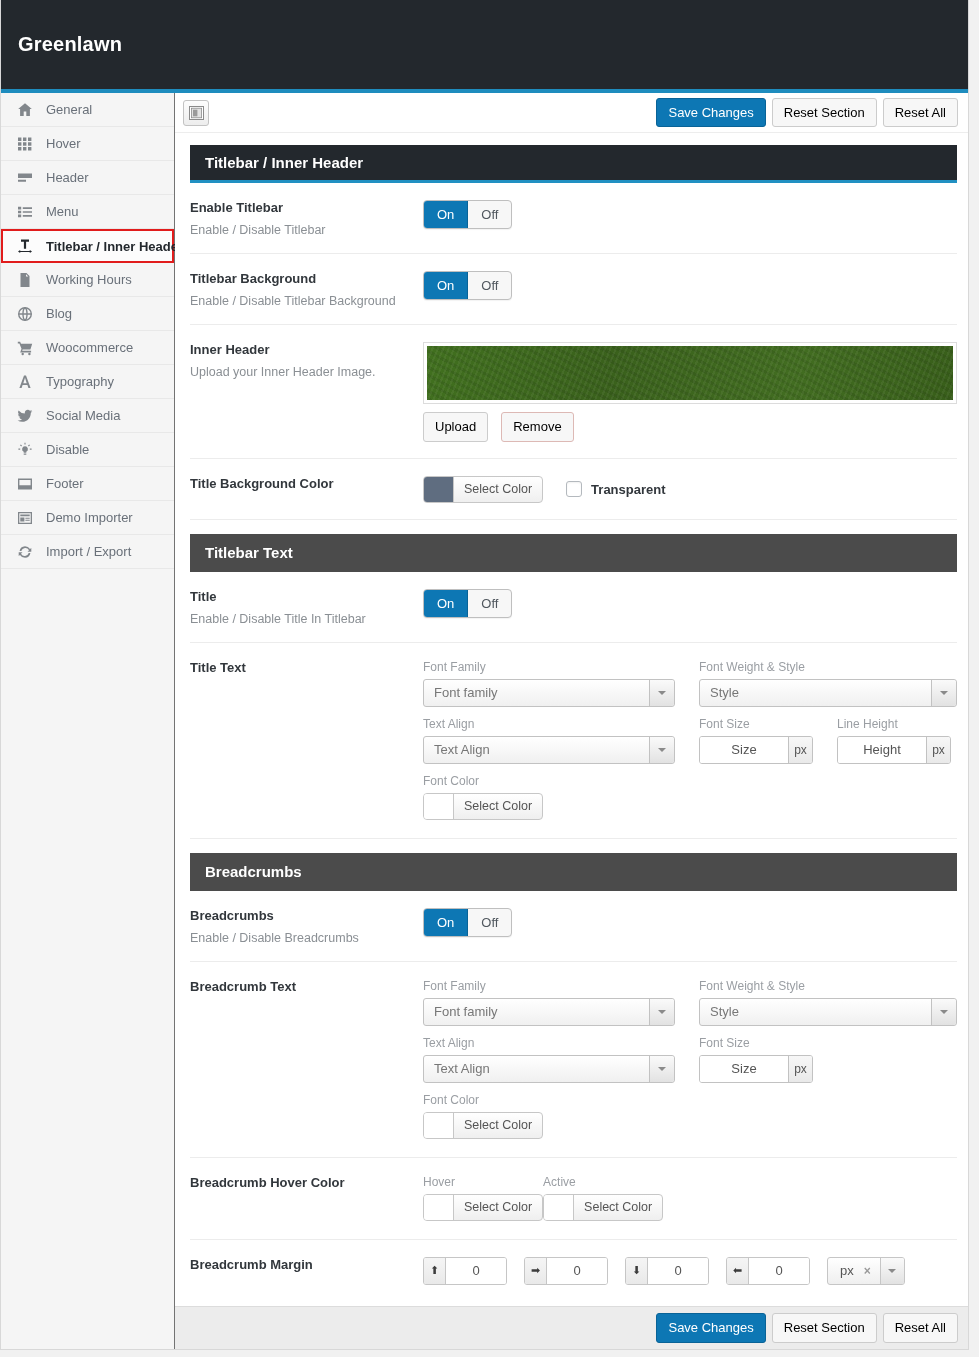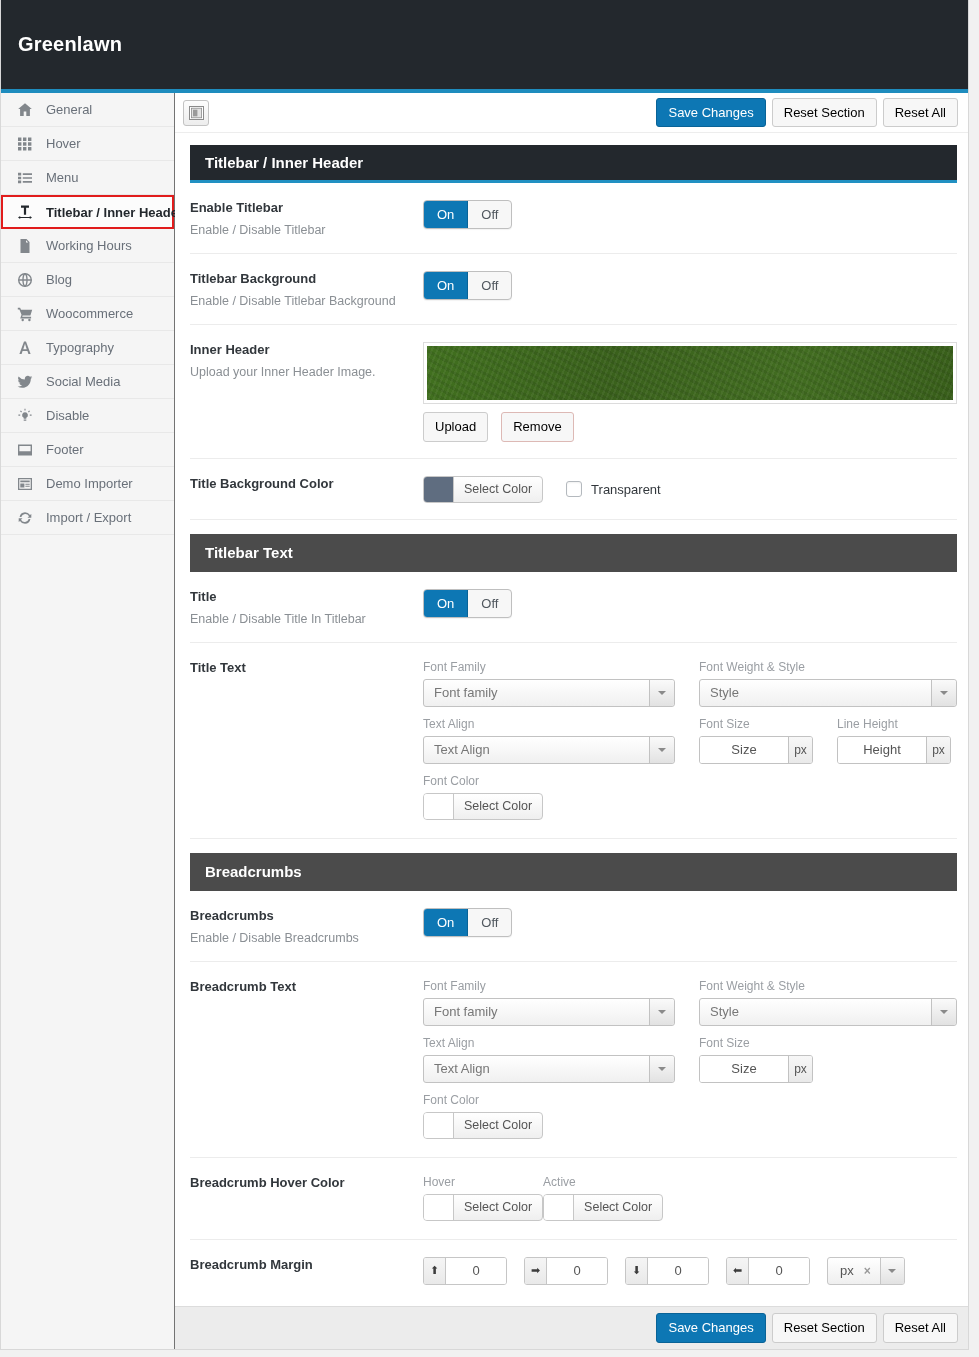--- a/index.html
+++ b/index.html
@@ -48,21 +48,21 @@
     linear-gradient(100deg,#41701f,#3a611c 35%,#426d21 70%,#385e1a)}
   .btn-row{margin-top:8px;display:flex;gap:13px}
   .btn-remove{color:#000000;border-color:#ddb9b5}
   
   .color-ctl{display:inline-flex;align-items:stretch;height:27px;border:1px solid #c7c7c7;border-radius:4px;overflow:hidden;background:linear-gradient(#fff,#efefef)}
   .color-ctl .sw{width:30px;border-right:1px solid #c7c7c7;background:#fff}
   .color-ctl .cbtn{display:flex;align-items:center;padding:0 10px;font-size:12.5px;color:#555;cursor:pointer;white-space:nowrap}
   .sw.slate{background:#5f6d80}
   .check-wrap{display:inline-flex;align-items:center;gap:9px;margin-left:23px;height:27px}
   .checkbox{width:16px;height:16px;border:1px solid #b4b9be;border-radius:3px;background:#fff;cursor:pointer;box-shadow:inset 0 1px 2px rgba(0,0,0,.06)}
-  .check-lbl{font-weight:normal;color:#32373c}
+  .check-lbl{font-weight:bold;color:#32373c}
   
   .minilab{font-size:12px;color:#9a9ea3;margin-bottom:5px}
   .frow{display:flex;gap:24px;margin-bottom:10px}
   .fcol-l{flex:none;width:252px}
   .fcol-r{flex:1;min-width:0}
   .select{height:28px;border:1px solid #c2c2c2;border-radius:3px;background:linear-gradient(#fff,#f0f0f0);display:flex;align-items:center;justify-content:space-between;cursor:pointer;box-shadow:inset 0 1px 0 #fff}
   .select .val{padding-left:10px;color:#777;overflow:hidden;white-space:nowrap}
   .select .arr{flex:none;align-self:stretch;width:25px;border-left:1px solid #c2c2c2;border-radius:0 3px 3px 0;background:linear-gradient(#fafafa,#e2e2e2);display:flex;align-items:center;justify-content:center}
   .tri{width:0;height:0;border:4px solid transparent;border-top-color:#8a8a8a;margin-top:4px}
   .unit-input{display:inline-flex;height:28px;border:1px solid #c2c2c2;border-radius:3px;overflow:hidden;background:#fff}
@@ -106,20 +106,28 @@
         <span class="icn">
             <svg width="16" height="16" viewBox="0 0 16 16" fill="currentColor">
               <path d="M1 1.5h3.4v3.4H1zM6 1.5h3.4v3.4H6zM11 1.5h3.4v3.4H11zM1 6.3h3.4v3.4H1zM6 6.3h3.4v3.4H6zM11 6.3h3.4v3.4H11zM1 11.1h3.4v3.4H1zM6 11.1h3.4v3.4H6zM11 11.1h3.4v3.4H11z"></path>
             </svg>
           </span>
         <span class="lbl">Hover</span>
       </div>
       <div class="side-item">
         <span class="icn">
             <svg width="16" height="16" viewBox="0 0 16 16" fill="currentColor">
+              <path d="M1 3.5h14v4.4H1zM1 9.7h8v2H1z"></path>
+            </svg>
+          </span>
+        <span class="lbl">Header</span>
+      </div>
+      <div class="side-item">
+        <span class="icn">
+            <svg width="16" height="16" viewBox="0 0 16 16" fill="currentColor">
               <path d="M1 2.8h3.2v2.6H1zM5.8 3.3H15v1.6H5.8zM1 6.7h3.2v2.6H1zM5.8 7.2H15v1.6H5.8zM1 10.6h3.2v2.6H1zM5.8 11.1H15v1.6H5.8z"></path>
             </svg>
           </span>
         <span class="lbl">Menu</span>
       </div>
       <div class="side-item sel">
         <span class="icn">
             <svg width="16" height="16" viewBox="0 0 16 16" fill="currentColor">
               <path d="M4 1.5h8v2.2H9.1v7H6.9v-7H4z"></path>
               <path d="M3.2 11.9 1 13.4l2.2 1.5v-1h9.6v1l2.2-1.5-2.2-1.5v1H3.2z"></path>

